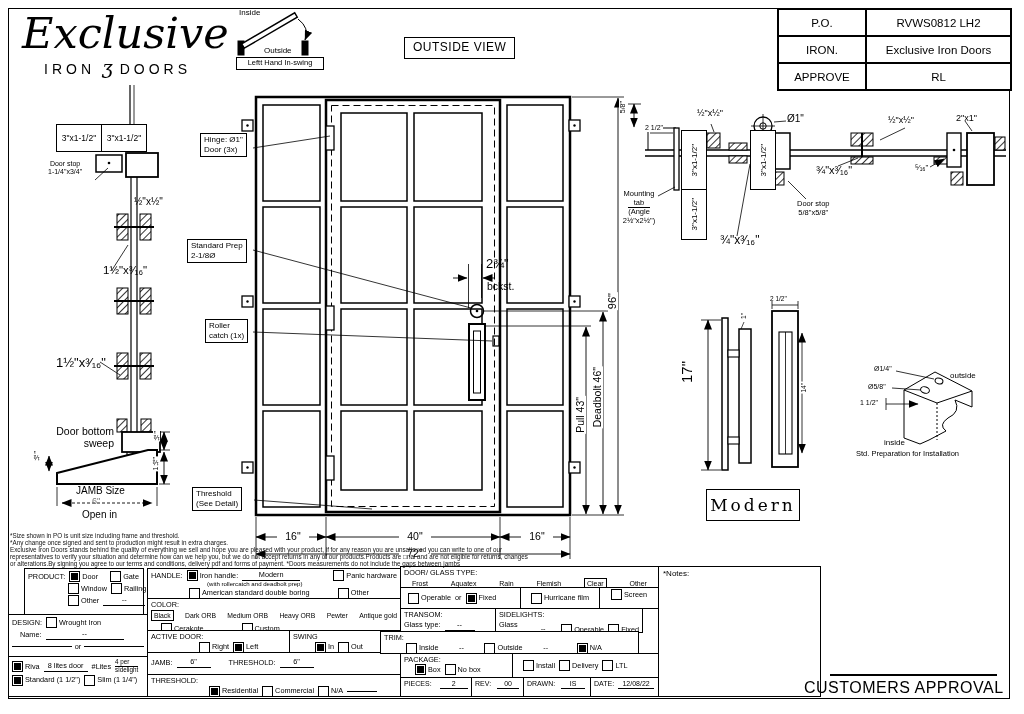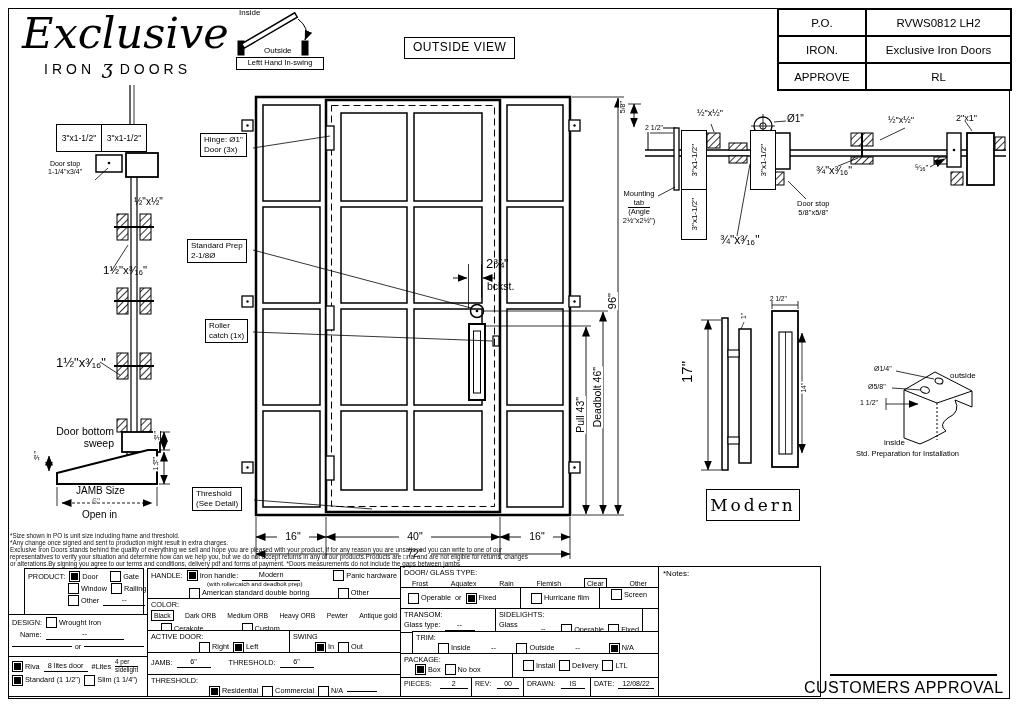--- a/index.html
+++ b/index.html
@@ -605,21 +605,21 @@
           <i class="cb"></i>
           <b>Operable</b>
         </span>
       <span class="opt">
           <i class="cb"></i>
           <b>Fixed</b>
         </span>
     </div>
   </div>
 
-  <div class="formbox" style="left:412px;top:631px;width:259px;height:23px">
+  <div class="formbox" style="left:380px;top:631px;width:259px;height:23px">
     <div>TRIM:</div>
     <div class="fr" style="padding-left:22px;margin:0">
       <span class="opt">
           <i class="cb"></i>
           <b>Inside</b>
         </span>
       <span class="uv" style="min-width:38px">--</span>
       <span class="opt">
           <i class="cb"></i>
           <b>Outside</b>

